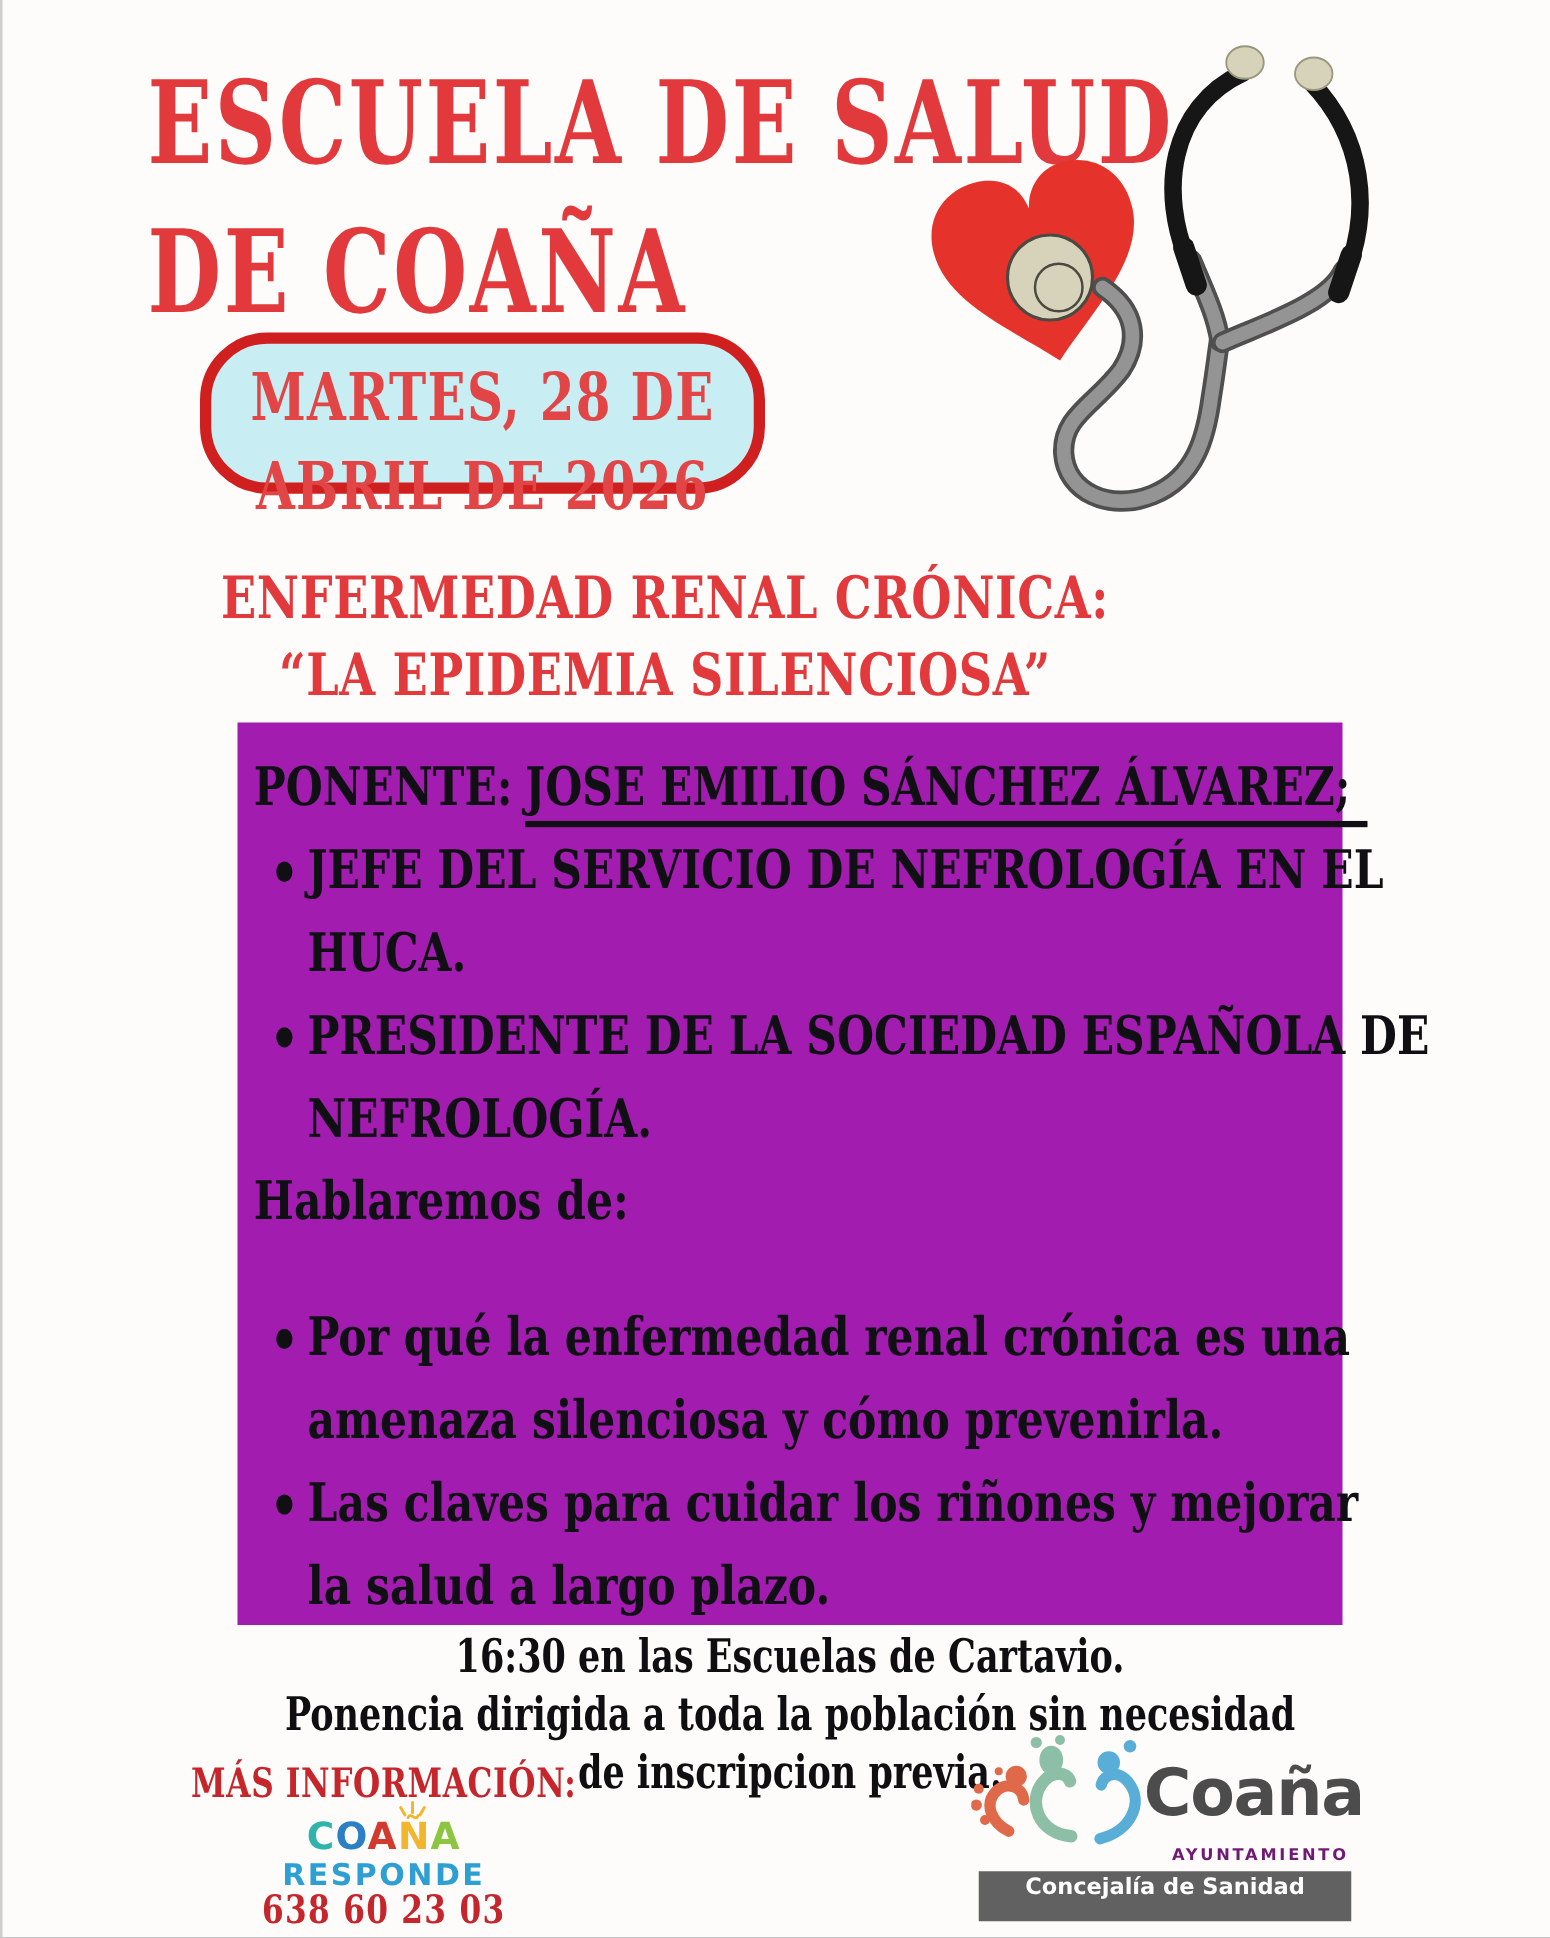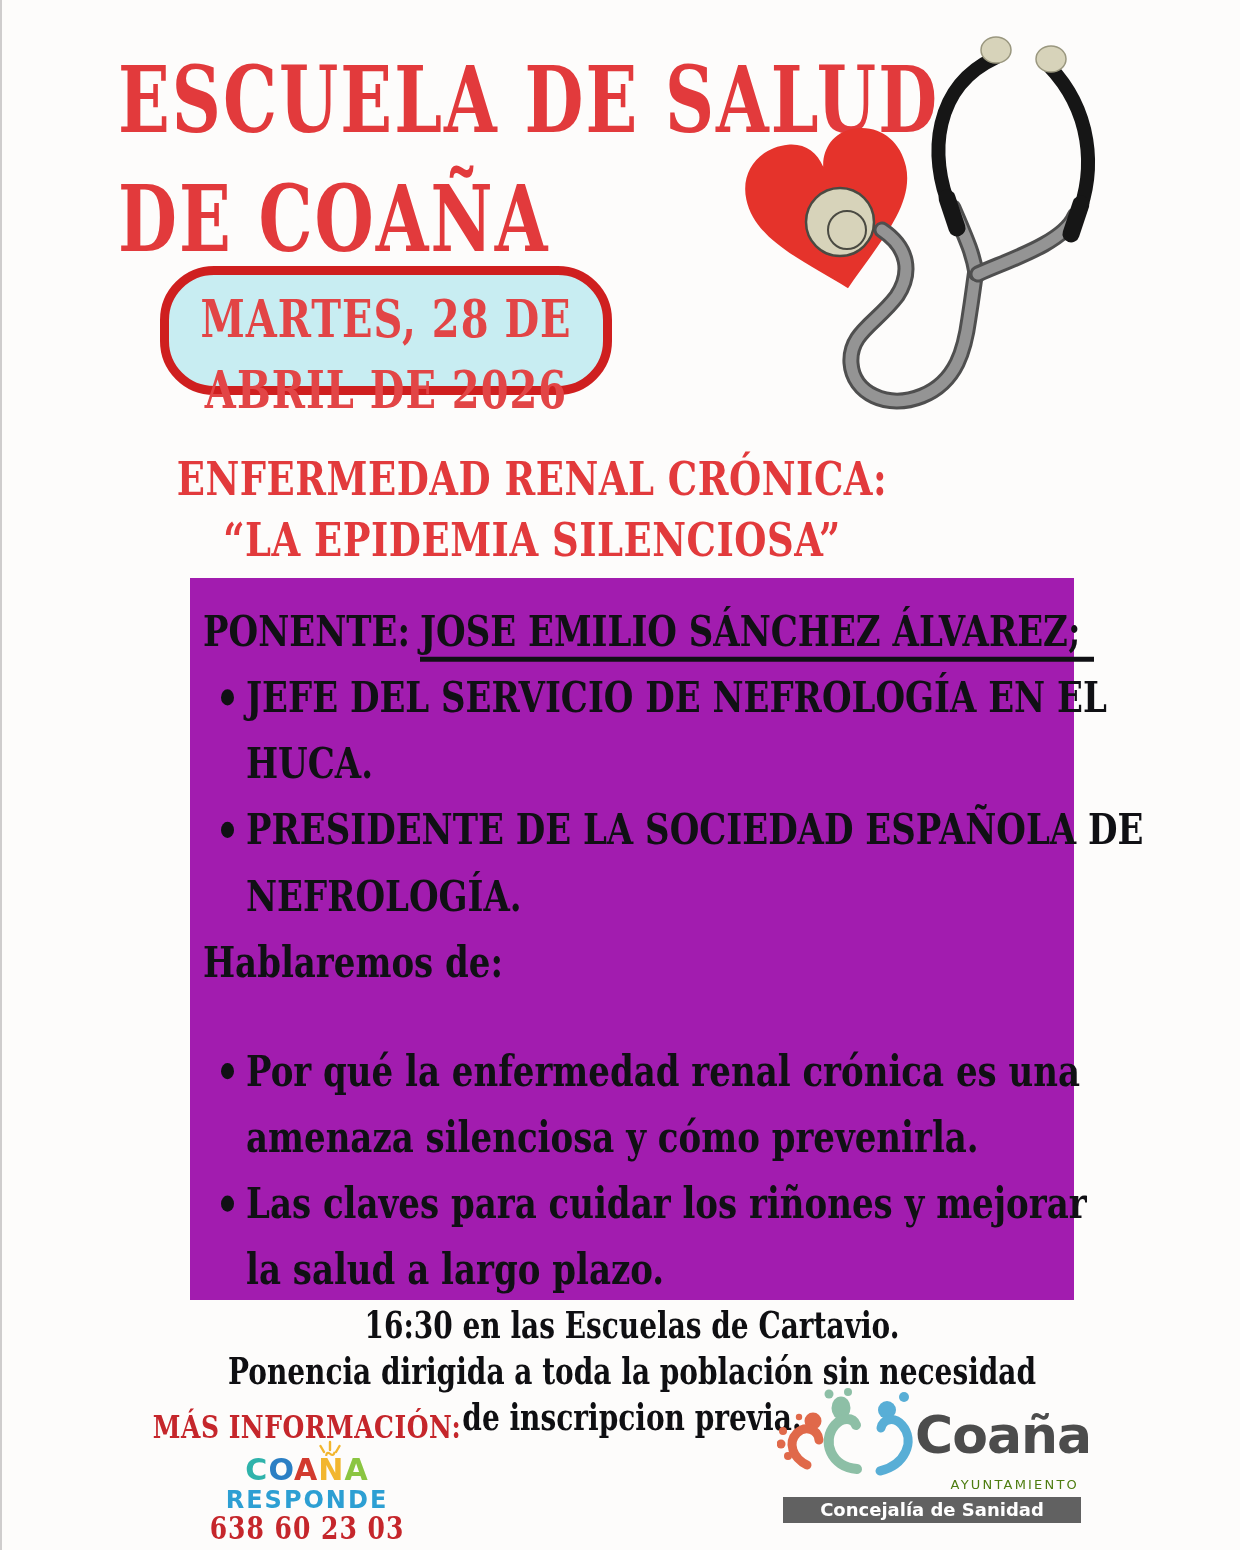--- a/index.html
+++ b/index.html
@@ -77,25 +77,25 @@
   
   .ayto{position:absolute;left:775px;top:1383px;width:312px;height:158px;}
   .ayto-figures{position:absolute;left:0;top:4px;}
   .ayto-name{
     position:absolute;left:138px;top:22px;
     font-family:"DejaVu Sans",sans-serif;font-size:52px;font-weight:bold;
     letter-spacing:-1px;color:#4c4c4c;
   }
   .ayto-sub{
     position:absolute;left:148px;top:94px;width:154px;text-align:right;
-    font-family:"DejaVu Sans",sans-serif;font-size:13px;font-weight:normal;
-    letter-spacing:2.2px;color:#4d7c0f;white-space:nowrap;
+    font-family:"DejaVu Sans",sans-serif;font-size:13px;font-weight:bold;
+    letter-spacing:2.2px;color:#701a75;white-space:nowrap;
   }
   .ayto-bar{
-    position:absolute;left:6px;top:114px;width:298px;height:26px;
+    position:absolute;left:6px;top:114px;width:298px;height:40px;
     background:#616161;color:#ffffff;text-align:center;
     font-family:"DejaVu Sans",sans-serif;font-size:18px;font-weight:bold;line-height:26px;
   }
   
   .steth{position:absolute;left:735px;top:18px;}
 </style>
 </head>
 <body>
 
 <div id="poster">

